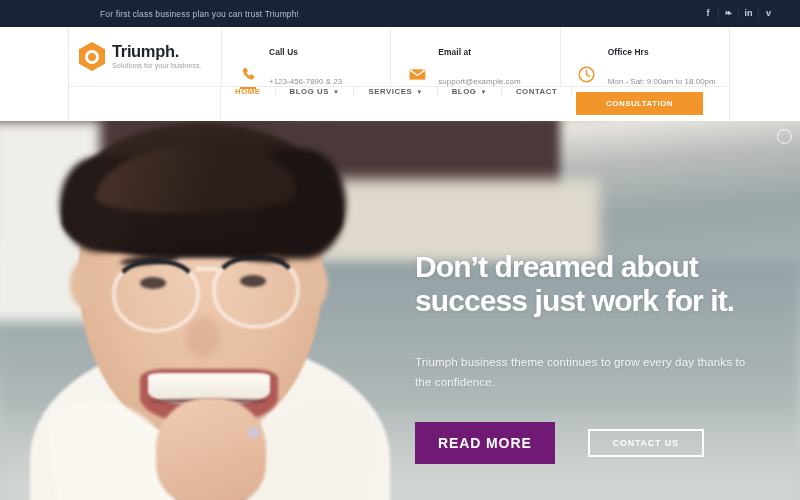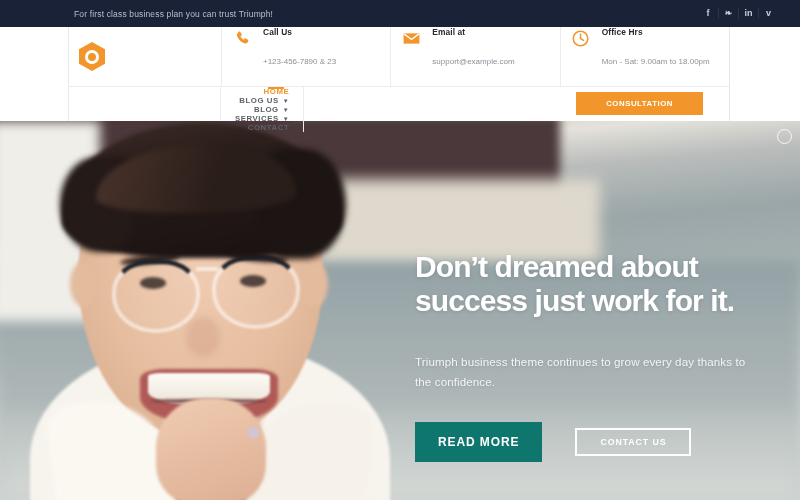--- a/index.html
+++ b/index.html
@@ -11,20 +11,21 @@
   }
 
   
   .topbar {
     height:27px;
     background:#1a2238;
     display:flex;
     align-items:center;
     position:relative;
     z-index:30;
+    padding-left:26px;
   }
   .topbar-text {
     margin-left:74px;
     color:#b9bfcf;
     font-size:8.5px;
     letter-spacing:0.15px;
     white-space:nowrap;
   }
   .social {
     margin-left:auto;
@@ -95,24 +96,24 @@
   .brand-name {
     font-size:16.5px; font-weight:bold; color:#1f2430;
     letter-spacing:-0.35px; line-height:17px;
   }
   .brand-tag {
     font-size:7.2px; color:#9aa0a8; letter-spacing:0.05px; margin-top:1px;
   }
 
   .contact-block {
     display:flex;
-    align-items:flex-start;
+    align-items:flex-end;
     height:60px;
     border-left:1px solid #ececec;
-    padding-left:8px;
+    padding-left:14px;
     flex:1;
   }
   .contact-icon {
     width:24px; height:24px;
     margin-right:9px;
     flex:none;
     display:flex; align-items:center; justify-content:center;
     color:#f2962c;
   }
   .contact-title {
@@ -124,21 +125,21 @@
     white-space:nowrap;
   }
 
   
   .nav-row {
     height:33px;
     display:flex;
     align-items:stretch;
   }
   .nav-spacer { width:152px; flex:none; border-right:1px solid #ececec; }
-  .nav-menu { display:flex; align-items:flex-end;flex-direction:column; }
+  .nav-menu { display:flex; align-items:flex-start; }
   .nav-item {
     display:flex; align-items:center; justify-content:center;
     padding:0 14px;
     font-size:7.8px;
     font-weight:bold;
     letter-spacing:0.55px;
     color:#5c6067;
     border-right:1px solid #ececec;
     position:relative;
     white-space:nowrap;
@@ -361,23 +362,23 @@
     letter-spacing:0.1px;
     text-shadow:0 1px 3px rgba(0,0,0,0.12);
   }
   .hero-buttons {
     position:absolute;
     top:301px; left:0;
     display:flex;
     align-items:center;
   }
   .btn-primary {
-    background:#0f766e;
+    background:#701a75;
     color:#ffffff;
-    font-size:12px;
+    font-size:14px;
     font-weight:bold;
     letter-spacing:0.9px;
     padding:13px 23px;
     white-space:nowrap;
   }
   .btn-ghost {
     margin-left:33px;
     border:2px solid #ffffff;
     color:#ffffff;
     font-size:8.8px;
@@ -414,20 +415,24 @@
     <div class="header-top">
 
       <div class="brand">
         <div class="logo-mark">
           <div class="hexagon">
               <div class="hex-ring">
                 <div class="hex-dot"></div>
               </div>
             </div>
         </div>
+        <div>
+          <div class="brand-name">Triumph.</div>
+          <div class="brand-tag">Solutions for your business.</div>
+        </div>
       </div>
 
       <div class="contact-block">
         <div class="contact-icon">
           <svg width="17" height="17" viewBox="0 0 24 24" fill="#f2962c">
             <path d="M6.6 2.5c.7-.5 1.7-.3 2.2.4l2 2.9c.4.6.3 1.5-.3 2l-1.4 1.1c.9 2 2.5 3.7 4.5 4.7l1.1-1.4c.5-.6 1.3-.7 2-.3l2.9 2c.7.5.9 1.5.4 2.2l-1.3 1.8c-.6.8-1.6 1.2-2.6 1C10.5 18 6 13.5 4 7.4c-.3-1 .1-2 .9-2.6l1.7-2.3z"></path>
           </svg>
         </div>
         <div>
           <div class="contact-title">Call Us</div>
@@ -467,25 +472,25 @@
       <div class="nav-spacer"></div>
       <div class="nav-menu">
         <div class="nav-item active">
           <span>HOME</span>
         </div>
         <div class="nav-item">
           <span>BLOG US</span>
           <span class="caret">▼</span>
         </div>
         <div class="nav-item">
+          <span>SERVICES</span>
+          <span class="caret">▼</span>
+        </div>
+        <div class="nav-item">
           <span>BLOG</span>
-          <span class="caret">▼</span>
-        </div>
-        <div class="nav-item">
-          <span>SERVICES</span>
           <span class="caret">▼</span>
         </div>
         <div class="nav-item">
           <span>CONTACT</span>
         </div>
       </div>
       <div class="nav-right">
         <div class="cta-consult">CONSULTATION</div>
       </div>
     </div>

